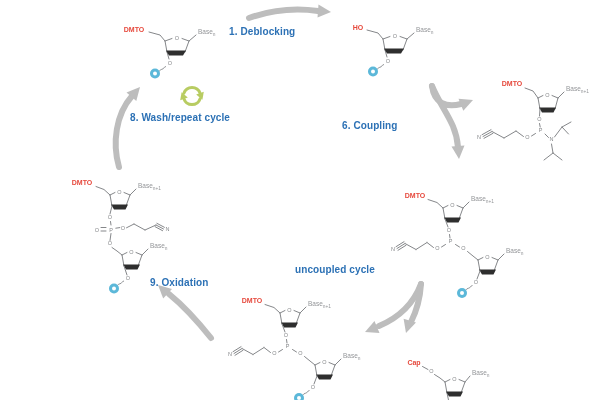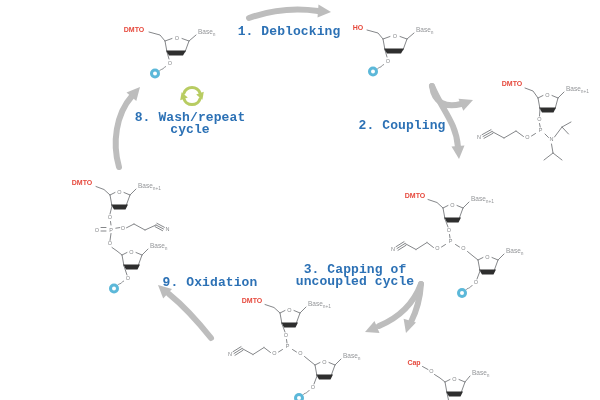--- a/index.html
+++ b/index.html
@@ -1,20 +1,20 @@
 <!DOCTYPE html>
 <html><head>
 <meta charset="utf-8">
 <style>
   html,body{margin:0;padding:0;}
   body{width:600px;height:400px;background:#ffffff;position:relative;overflow:hidden;
        font-family:"Liberation Sans",sans-serif;}
   .layer{position:absolute;left:0;top:0;width:600px;height:400px;}
-  .step{position:absolute;color:#2c71b5;font-weight:bold;font-size:13px;line-height:11.5px;
-        text-align:center;letter-spacing:.1px;font-family:Liberation Mono, monospace;}
+  .step{position:absolute;color:#2c71b5;font-weight:bold;font-size:10px;line-height:11.5px;
+        text-align:left;letter-spacing:.1px;}
   svg{overflow:visible;}
   svg.mol{position:absolute;}
   svg text{font-family:"Liberation Sans",sans-serif;}
   .bond{stroke:#85878a;stroke-width:1;fill:none;stroke-linecap:round;stroke-linejoin:round;}
   .wedge{fill:#2e2e2e;}
   .squig{stroke:#85878a;stroke-width:.9;fill:none;}
   text.atom{font-size:5.5px;fill:#85878a;text-anchor:middle;}
   text.headlbl{font-size:7px;font-weight:bold;fill:#e6493d;text-anchor:middle;}
   text.base{font-size:6.5px;fill:#939598;text-anchor:start;}
   tspan.sub{font-size:4.8px;}
@@ -59,23 +59,22 @@
 </svg>
 
 <svg class="mol" style="left:176px;top:80px" width="32" height="32" viewBox="0 0 32 32">
   <path class="cycle-line" d="M8,13.1 A8.5,8.5 0 0 1 24,13.1"></path>
   <polygon class="cycle-head" points="26.4,19.7 27.8,11.7 20.2,14.5"></polygon>
   <path class="cycle-line" d="M24,18.9 A8.5,8.5 0 0 1 8,18.9"></path>
   <polygon class="cycle-head" points="5.6,12.3 4.2,20.3 11.8,17.5"></polygon>
 </svg>
 
 <div class="step" style="left:229px;top:26px;width:120px">1. Deblocking</div>
-<div class="step" style="left:342px;top:120px;width:120px">2. Coupling</div>
+<div class="step" style="left:342px;top:120px;width:120px">6. Coupling</div>
 <div class="step" style="left:295px;top:264px;width:120px">
-  <div>3. Capping of</div>
   <div>uncoupled cycle</div>
 </div>
 <div class="step" style="left:150px;top:277px;width:120px">9. Oxidation</div>
 <div class="step" style="left:130px;top:112px;width:120px">8. Wash/repeat cycle</div>
 
 <svg class="mol" style="left:118px;top:16px" width="110" height="85" viewBox="0 0 110 85">
   <g>
     <path class="bond" d="M31,16 L42,19 L47,25 M47,25 L54,22.5 M64,22.5 L71,25 M47,25 L49,36 M71,25 L67,36 M71,25 L78,19 M49,36 L51,43"></path>
     <polygon class="wedge" points="48,34.5 68,34.5 65,39.5 51,39.5"></polygon>
     <path class="squig" d="M48,50.5 c-2.6,.4 -1.6,2.4 -4.2,2.8 c-2.6,.4 -1.6,2.4 -4.2,2.8"></path>

